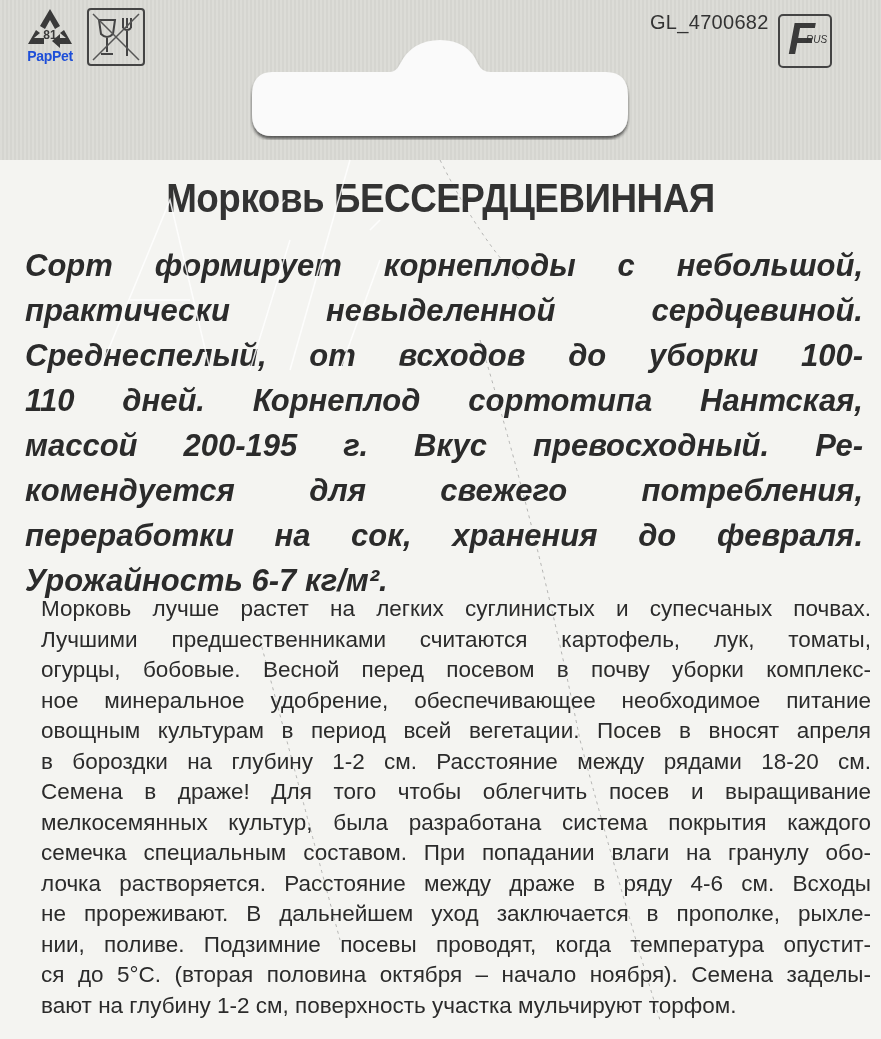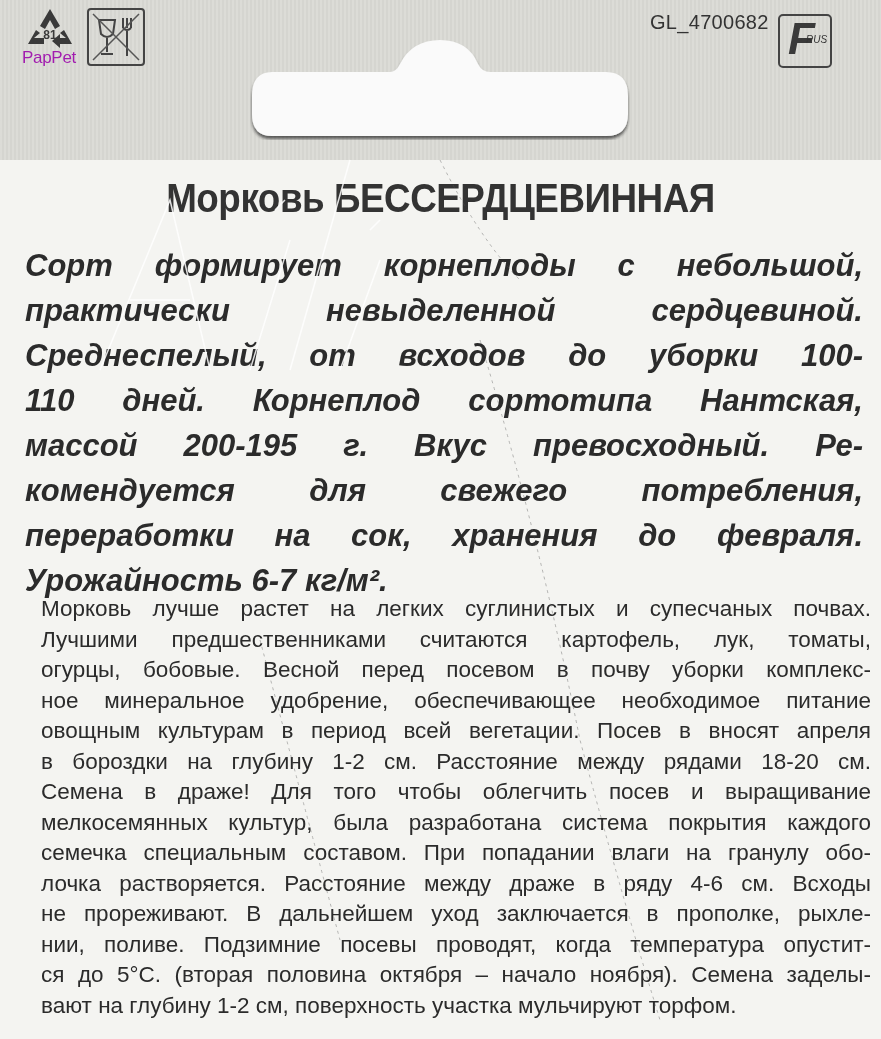--- a/index.html
+++ b/index.html
@@ -10,25 +10,25 @@
       color: #2a2a2a;
       position: relative;
     }
     .top-band {
       position: absolute; left: 0; top: 0; width: 881px; height: 160px;
       background: #d9d9d4;
       background-image: repeating-linear-gradient(90deg, rgba(255,255,255,0.08) 0 2px, rgba(0,0,0,0.02) 2px 4px);
     }
     .recycle {
       position: absolute; left: 22px; top: 6px; width: 56px; height: 62px;
-      text-align: left;
+      text-align: center;
     }
     .recycle svg { display: block; margin: 0 auto; }
     .recycle .label {
-      font-size: 17px; font-weight: normal; color: #a21caf; margin-top: -2px; letter-spacing: -0.3px;
+      font-size: 14px; font-weight: bold; color: #1d4ed8; margin-top: -2px; letter-spacing: -0.3px;
     }
     .food-icon {
       position: absolute; left: 87px; top: 8px; width: 58px; height: 58px;
       border: 2px solid #444; border-radius: 4px; box-sizing: border-box;
     }
     .code {
       position: absolute; left: 614px; top: 11px; font-size: 20px; color: #333; letter-spacing: 0.3px; margin-left: 36px;
     }
     .frus {
       position: absolute; left: 778px; top: 14px; width: 54px; height: 54px;

